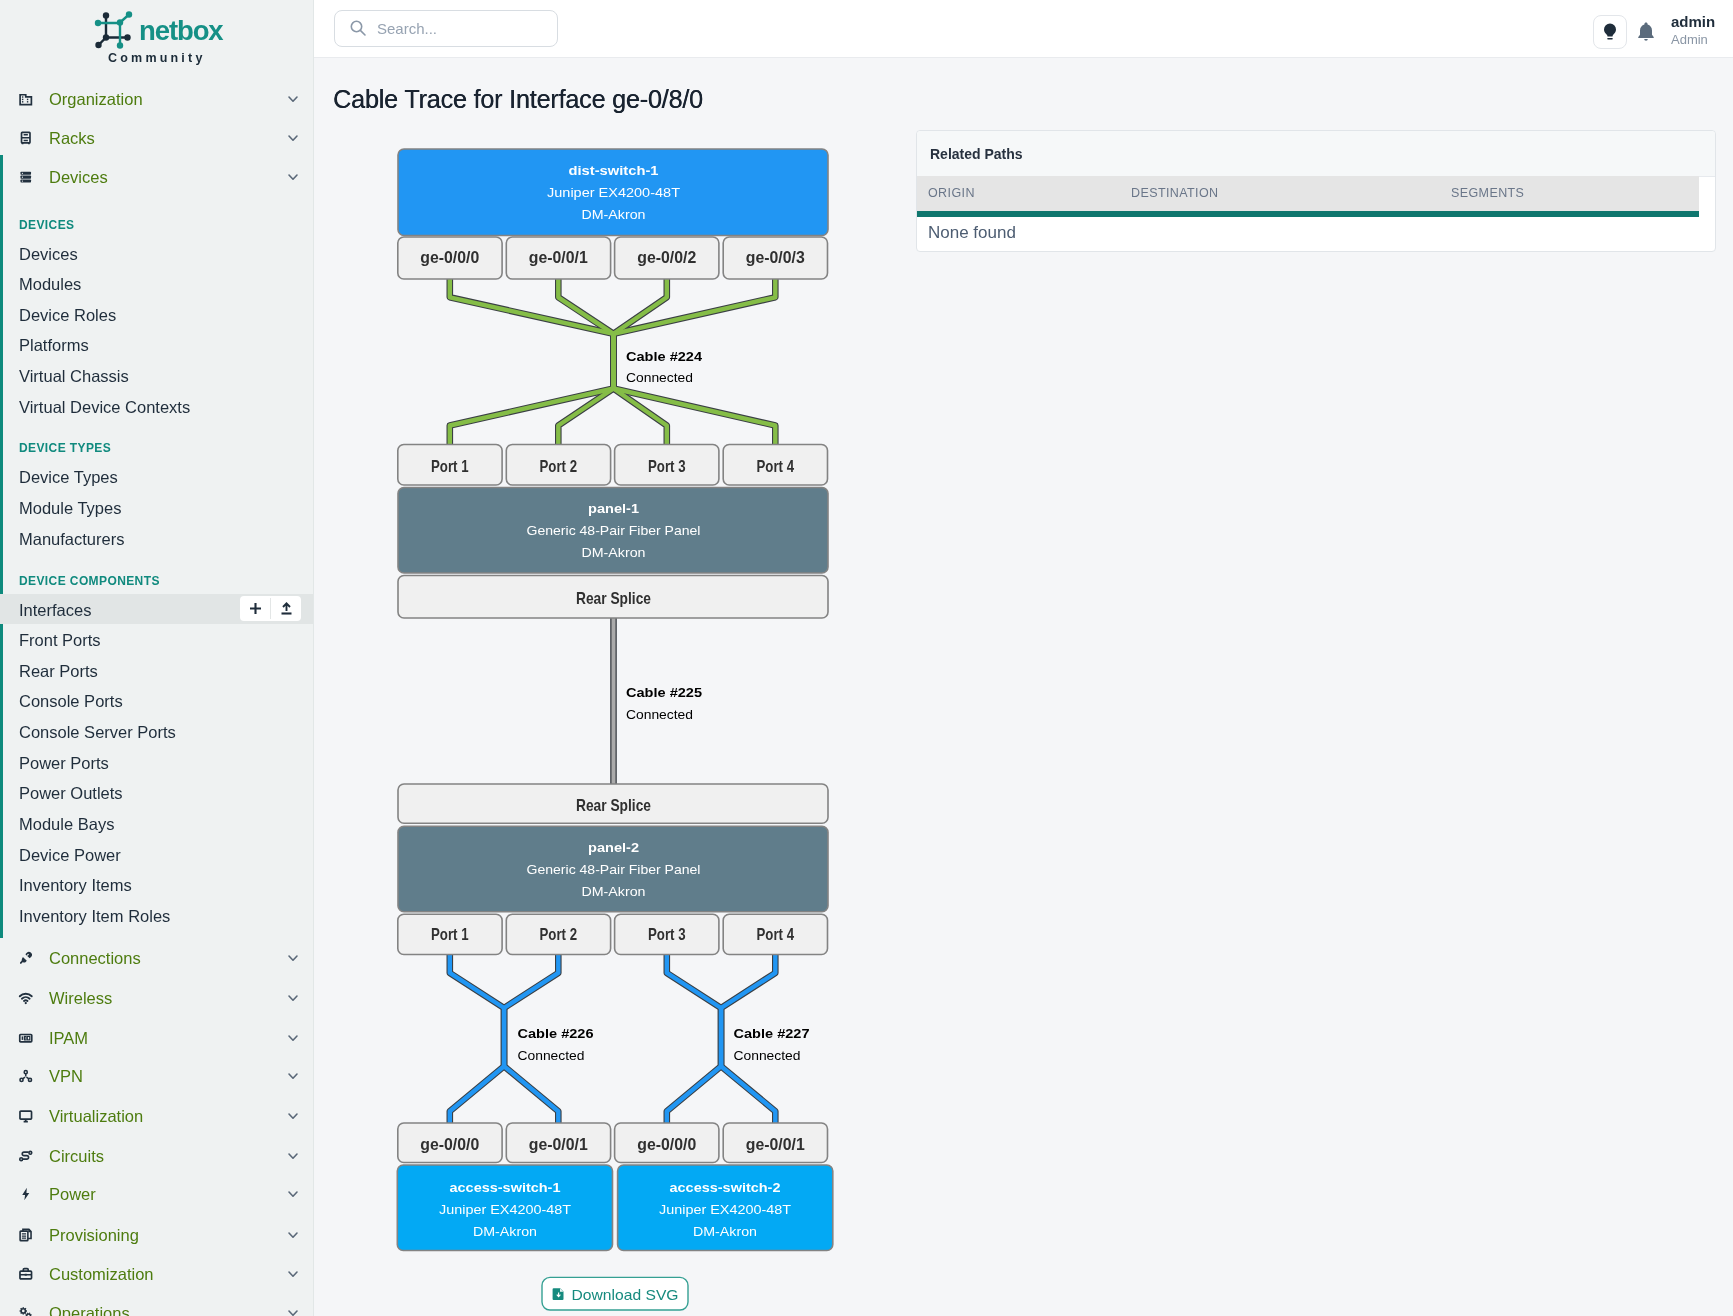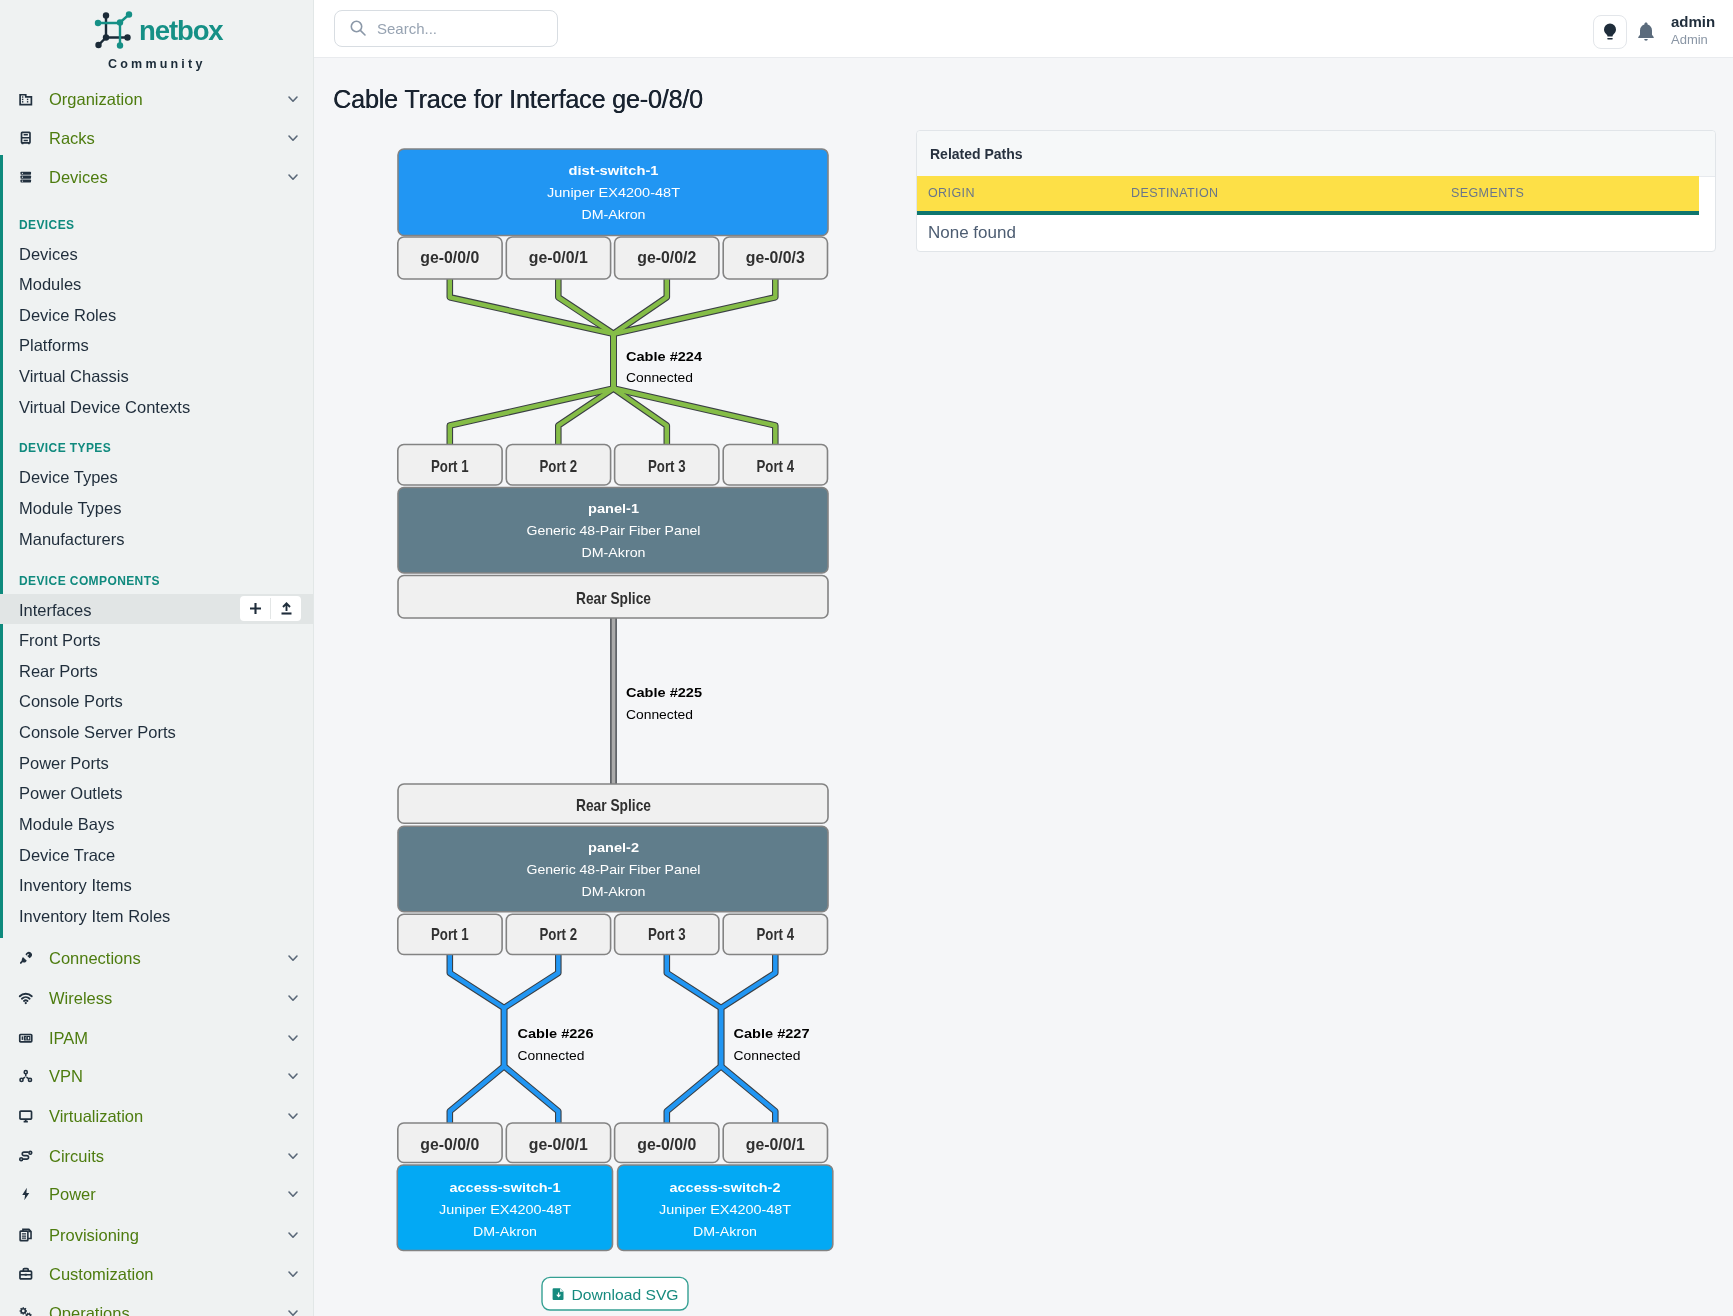--- a/index.html
+++ b/index.html
@@ -28,21 +28,21 @@
   #admin2{position:absolute;left:1357px;top:32px;font-size:13px;color:#8a96a5;}
   
   #h1{position:absolute;left:333px;top:85px;font-size:25.2px;font-weight:500;color:#192330;
       text-shadow:.35px 0 0 #192330;letter-spacing:-.2px;}
   
   #card{position:absolute;left:916px;top:130px;width:800px;height:122px;background:#fff;
         border:1px solid #e1e5e9;border-radius:4px;box-sizing:border-box;}
   #card .hd{position:absolute;left:0;top:0;right:0;height:45px;border-bottom:1px solid #e7eaee;
             background:#f6f8f9;border-radius:4px 4px 0 0;}
   #card .hd span{position:absolute;left:13px;top:15px;font-size:14px;font-weight:bold;color:#27313f;}
-  #card .cols{position:absolute;left:0;top:45px;right:16px;height:35px;border-bottom:4px solid #0f766e;background:#fde047;}
+  #card .cols{position:absolute;left:0;top:45px;right:16px;height:35px;border-bottom:6px solid #0f766e;background:#e5e5e5;}
   #card .cols span{position:absolute;top:10px;font-size:12.5px;color:#6a7689;letter-spacing:.4px;}
   #card .nf{position:absolute;left:11px;top:92px;font-size:17px;color:#4d5d72;}
 </style>
 </head>
 <body>
 
 <div id="sidebar">
   <div id="tealstrip"></div>
   <div id="ifhl"></div>
 
@@ -55,21 +55,21 @@
   <circle cx="12" cy="5.5" r="3.2" fill="#1b2b38"></circle>
   <circle cx="12" cy="27.5" r="3.2" fill="#1b2b38"></circle>
   <circle cx="4.5" cy="35" r="3.2" fill="#1b2b38"></circle>
   <circle cx="33.5" cy="27.5" r="3.2" fill="#1b2b38"></circle>
   <circle cx="4" cy="13" r="3.2" fill="#159086"></circle>
   <circle cx="35" cy="4.5" r="3.2" fill="#159086"></circle>
   <circle cx="26" cy="12.5" r="3.2" fill="#159086"></circle>
   <circle cx="26" cy="35.5" r="3.2" fill="#159086"></circle>
  </svg>
  <div style="position:absolute;left:139px;top:15px;font-size:27.5px;font-weight:bold;color:#159086;letter-spacing:-1.1px">netbox</div>
- <div style="position:absolute;left:108px;top:57px;font-size:12.5px;font-weight:bold;color:#1b2b38;letter-spacing:3.2px">Community</div>
+ <div style="position:absolute;left:108px;top:51px;font-size:12.5px;font-weight:bold;color:#1b2b38;letter-spacing:3.2px">Community</div>
 </div>
 <div class="navtop" style="top:83px">
       <svg class="ic" viewBox="0 0 22 22">
         <path d="M3 19 V5 h8 v3 h8 v11 z" fill="none" stroke="#22313f" stroke-width="2.41"></path>
         <rect x="5.6" y="7.2" width="2" height="2" fill="#22313f"></rect>
         <rect x="8.6" y="7.2" width="0" height="0" fill="#22313f"></rect>
         <rect x="5.6" y="10.6" width="2" height="2" fill="#22313f"></rect>
         <rect x="5.6" y="14" width="2" height="2" fill="#22313f"></rect>
         <rect x="12.6" y="10.6" width="2" height="2" fill="#22313f"></rect>
         <rect x="12.6" y="14" width="2" height="2" fill="#22313f"></rect>
@@ -251,21 +251,21 @@
 <div class="navsub" style="top:499px">Module Types</div>
 <div class="navsub" style="top:530px">Manufacturers</div>
 <div class="navsub" style="top:601px">Interfaces</div>
 <div class="navsub" style="top:631px">Front Ports</div>
 <div class="navsub" style="top:662px">Rear Ports</div>
 <div class="navsub" style="top:692px">Console Ports</div>
 <div class="navsub" style="top:723px">Console Server Ports</div>
 <div class="navsub" style="top:754px">Power Ports</div>
 <div class="navsub" style="top:784px">Power Outlets</div>
 <div class="navsub" style="top:815px">Module Bays</div>
-<div class="navsub" style="top:846px">Device Trace</div>
+<div class="navsub" style="top:846px">Device Power</div>
 <div class="navsub" style="top:876px">Inventory Items</div>
 <div class="navsub" style="top:907px">Inventory Item Roles</div>
 <div style="position:absolute;left:240px;top:596px;width:61px;height:25px;background:#fff;border-radius:4px;"></div>
 <div style="position:absolute;left:270px;top:598px;width:1px;height:21px;background:#e3e6e6"></div>
 <svg style="position:absolute;left:247px;top:600px" width="17" height="17" viewBox="0 0 17 17">
       <path d="M8.5 3 v11 M3 8.5 h11" stroke="#1f2d3b" stroke-width="2.1"></path>
     </svg>
 <svg style="position:absolute;left:278px;top:600px" width="17" height="17" viewBox="0 0 17 17">
       <path d="M8.5 11 V4 M5 7 l3.5-3.6 L12 7" fill="none" stroke="#1f2d3b" stroke-width="1.9"></path>
       <path d="M3.5 13.5 h10" stroke="#1f2d3b" stroke-width="2.1"></path>

